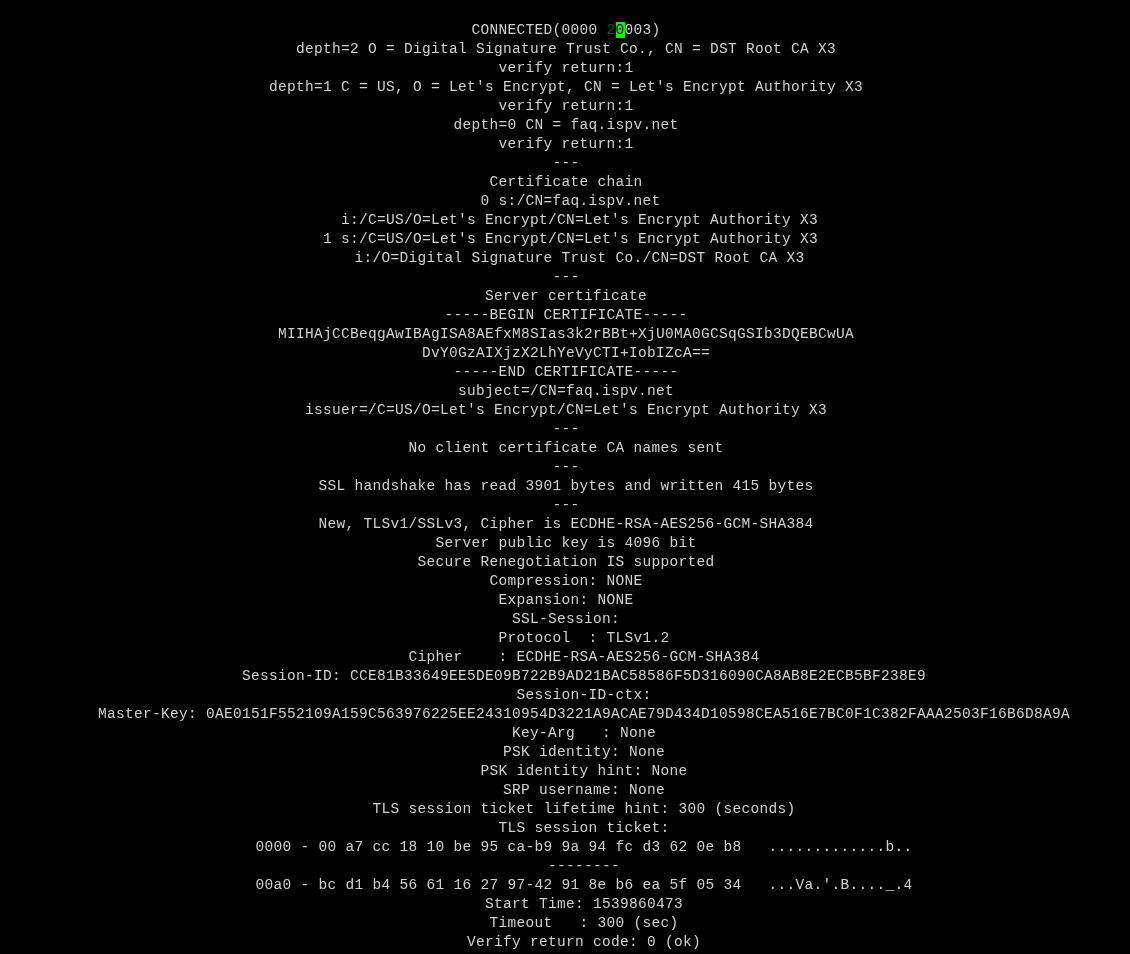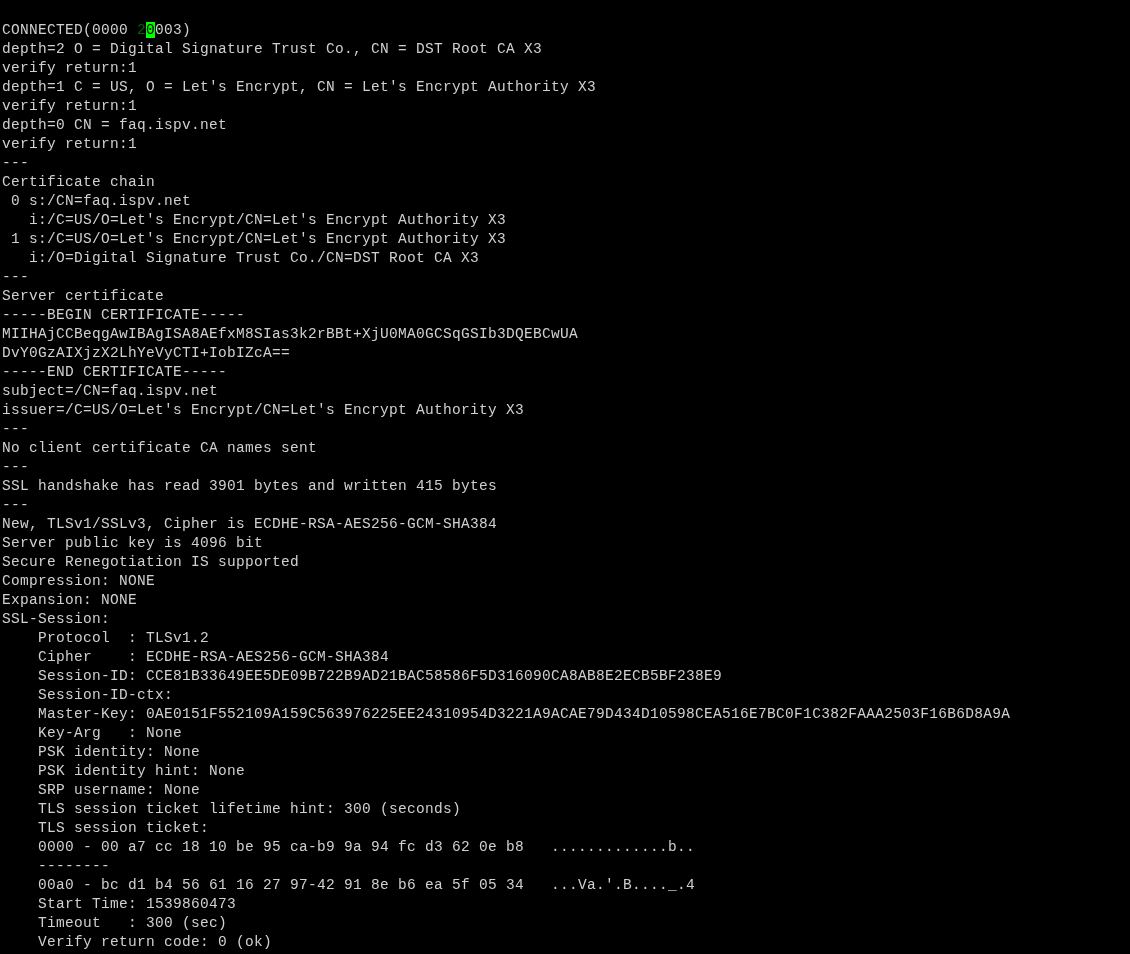--- a/index.html
+++ b/index.html
@@ -11,21 +11,21 @@
       font-family: "Courier New", Courier, monospace;
       font-size: 14.5px;
       line-height: 19px;
       overflow: hidden;
     }
     .terminal {
       padding: 2px 0 0 2px;
       white-space: pre;
       letter-spacing: 0.3px;
     }
-    .line { display: block; }
+    .line { display: block; text-align: center; }
     .cursor-block {
       background: #00ff00;
       color: #000000;
     }
     .dim-green { color: #006400; }
   </style>
 </head>
 <body>
 
 <div class="terminal">

